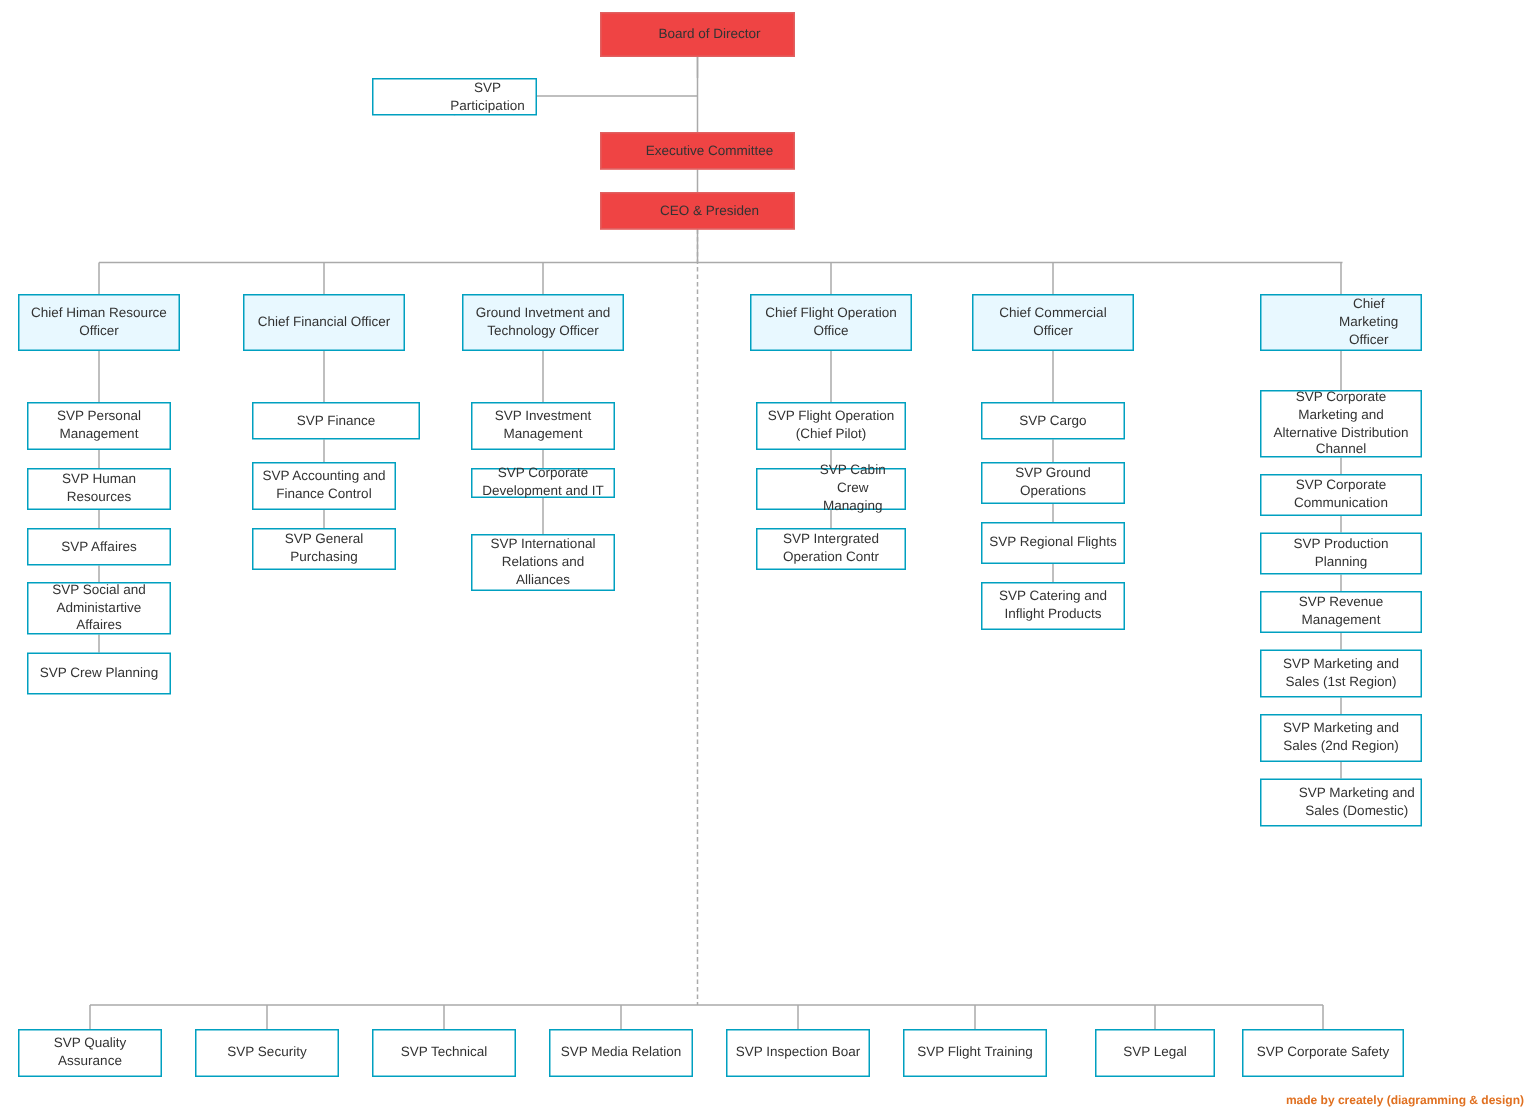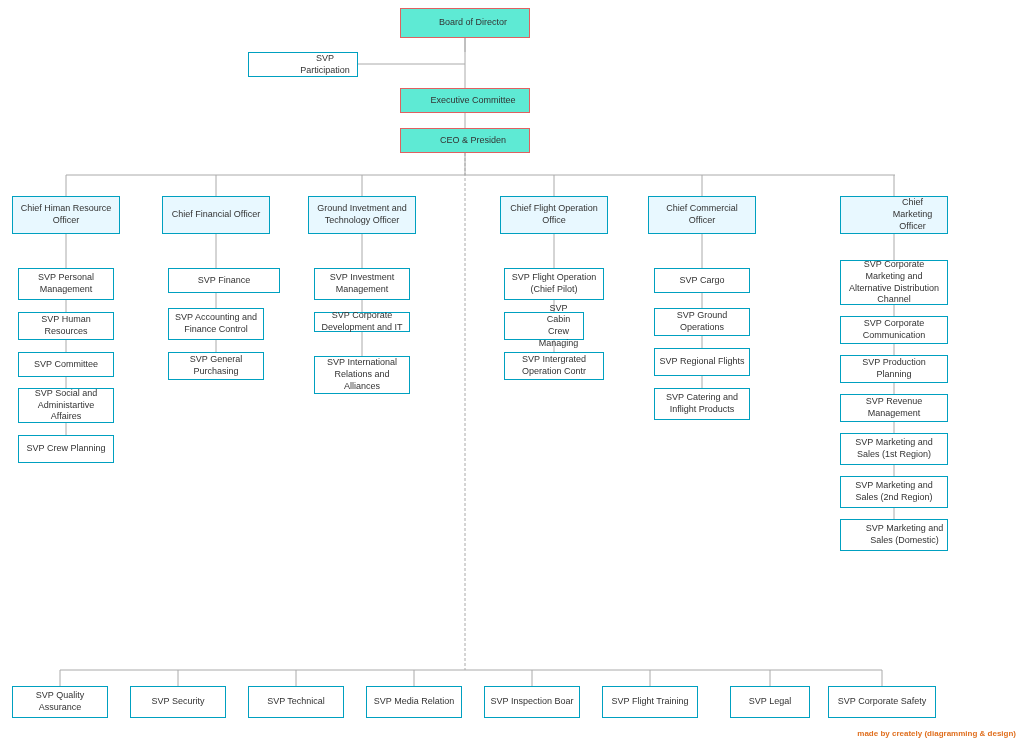--- a/index.html
+++ b/index.html
@@ -26,21 +26,21 @@
       text-align: center;
       font-size: 9px;
       line-height: 1.3;
       display: flex;
       align-items: center;
       justify-content: center;
       padding: 3px;
     }
     .box.top-level {
       border-color: #e06060;
-      background: #5eead4;
+      background: #ef4444;
       padding-left: 19px;
     }
     .box.dept-head {
       border-color: #00a0c0;
       background: #e8f8ff;
     }
     .watermark {
       position: absolute;
       bottom: 4px;
       right: 8px;
@@ -164,21 +164,21 @@
     <span>Chief Marketing Officer</span>
   </div>
 
   <div class="box" style="left:18px;top:268px;width:96px;height:32px;">
     <span>SVP Personal Management</span>
   </div>
   <div class="box" style="left:18px;top:312px;width:96px;height:28px;justify-content:flex-end;">
     <span>SVP Human Resources</span>
   </div>
   <div class="box" style="left:18px;top:352px;width:96px;height:25px;">
-    <span>SVP Committee</span>
+    <span>SVP Affaires</span>
   </div>
   <div class="box" style="left:18px;top:388px;width:96px;height:35px;">
     <span>SVP Social and Administartive Affaires</span>
   </div>
   <div class="box" style="left:18px;top:435px;width:96px;height:28px;">
     <span>SVP Crew Planning</span>
   </div>
 
   <div class="box" style="left:168px;top:268px;width:112px;height:25px;">
     <span>SVP Finance</span>
@@ -196,21 +196,21 @@
   <div class="box" style="left:314px;top:312px;width:96px;height:20px;">
     <span>SVP Corporate Development and IT</span>
   </div>
   <div class="box" style="left:314px;top:356px;width:96px;height:38px;">
     <span>SVP International Relations and Alliances</span>
   </div>
 
   <div class="box" style="left:504px;top:268px;width:100px;height:32px;">
     <span>SVP Flight Operation (Chief Pilot)</span>
   </div>
-  <div class="box" style="left:504px;top:312px;width:80px;height:28px;padding-left:32px;">
+  <div class="box" style="left:504px;top:312px;width:100px;height:28px;padding-left:32px;">
     <span>SVP Cabin Crew Managing</span>
   </div>
   <div class="box" style="left:504px;top:352px;width:100px;height:28px;">
     <span>SVP Intergrated Operation Contr</span>
   </div>
 
   <div class="box" style="left:654px;top:268px;width:96px;height:25px;">
     <span>SVP Cargo</span>
   </div>
   <div class="box" style="left:654px;top:308px;width:96px;height:28px;">

